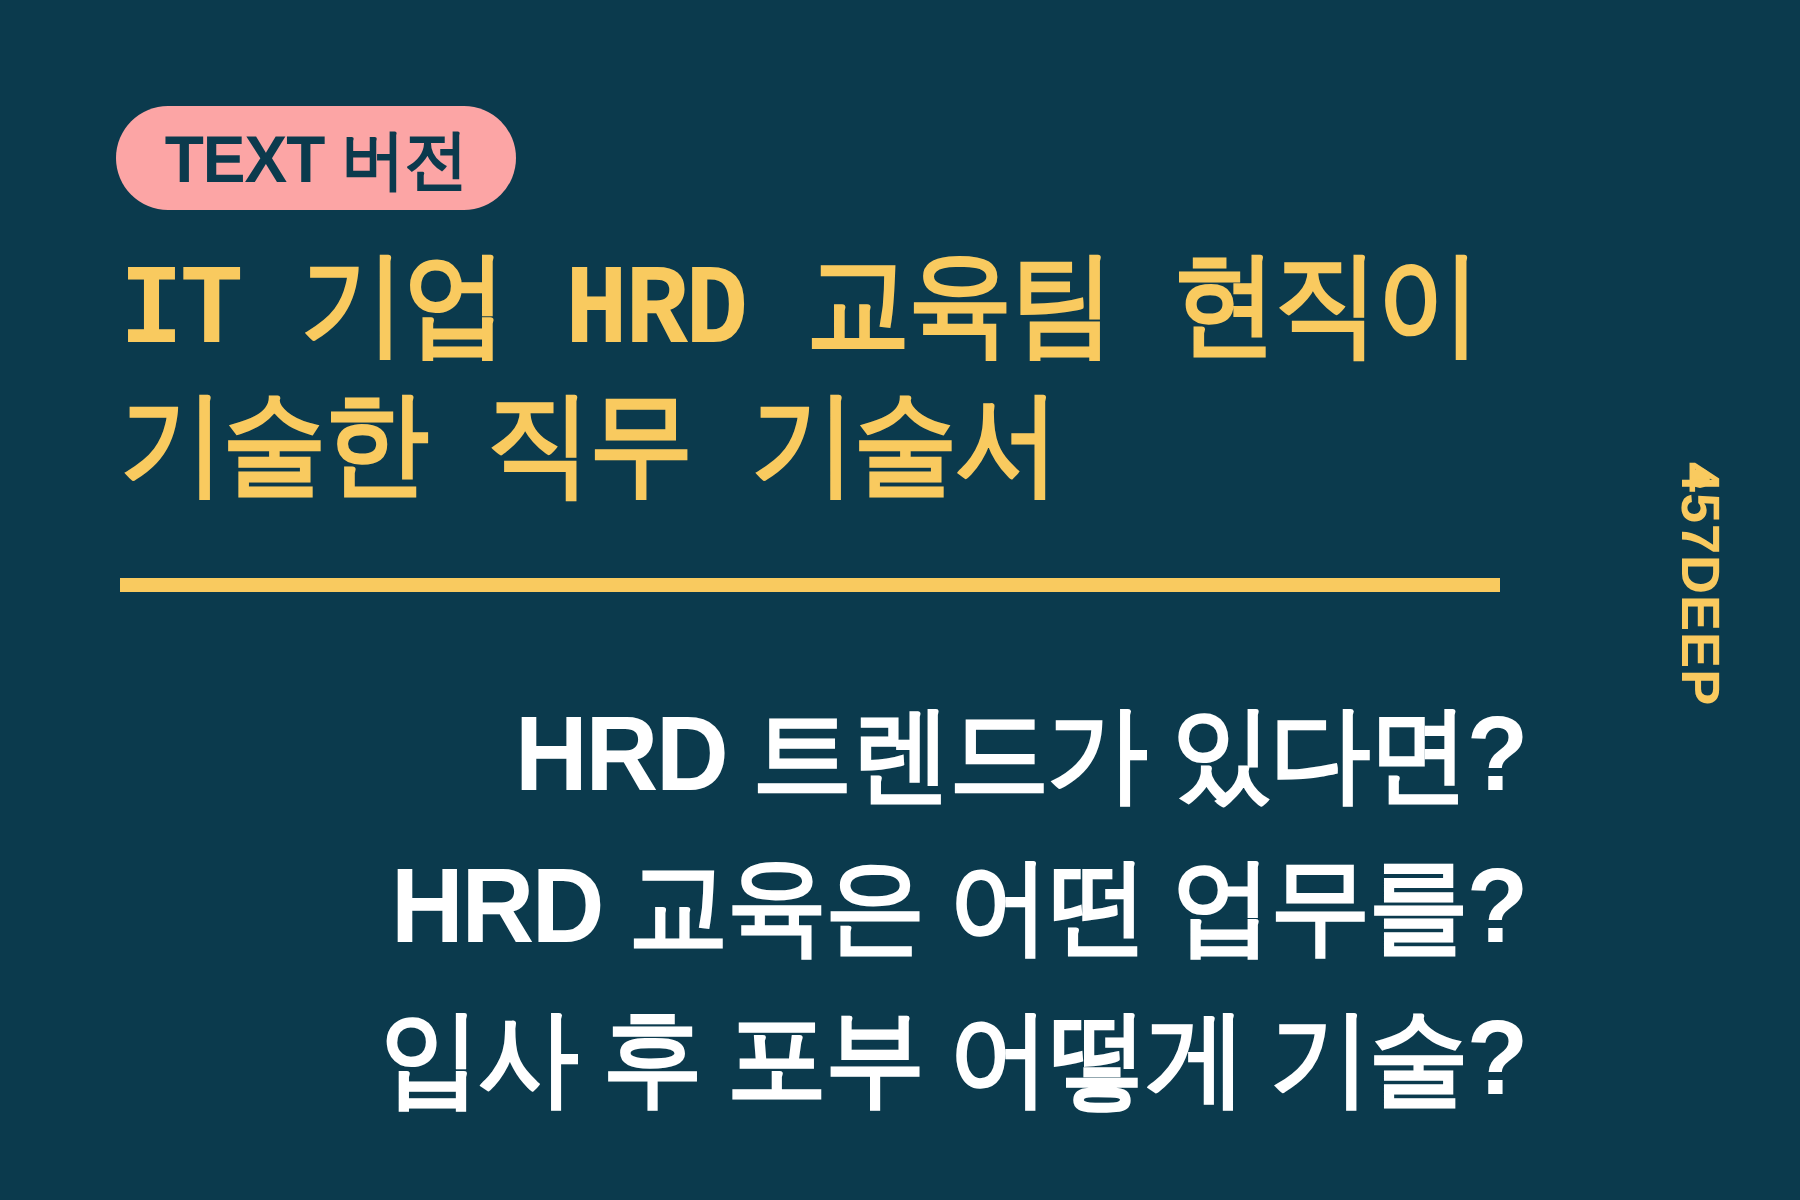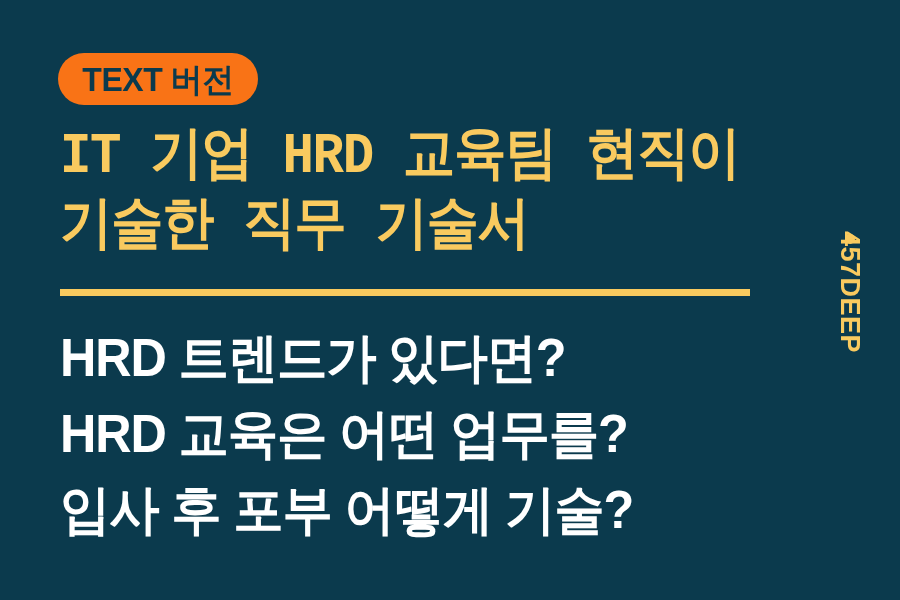--- a/index.html
+++ b/index.html
@@ -25,21 +25,21 @@
   .badge {
     position: absolute;
     left: 58px;
     top: 53px;
     height: 52px;
     box-sizing: border-box;
     padding: 0 22px;
     display: flex;
     align-items: center;
     justify-content: center;
-    background: #f97316;
+    background: #fca5a5;
     border-radius: 26px;
   }
   .badge-label {
     color: #0b3a4d;
     font-size: 33px;
     font-weight: bold;
     letter-spacing: -0.5px;
     line-height: 1;
     white-space: nowrap;
     transform: scaleX(0.97);
@@ -71,22 +71,23 @@
     top: 289px;
     width: 690px;
     height: 7px;
     background: #f9ca5f;
   }
 
   
   .questions {
     position: absolute;
     left: 60px;
-    top: 320px;
+    top: 340px;
     width: 740px;
+    text-align: right;
   }
   .question-line {
     color: #ffffff;
     font-size: 53px;
     font-weight: bold;
     line-height: 76px;
     letter-spacing: -1.2px;
     white-space: nowrap;
     transform: scaleX(0.95);
     transform-origin: left center;

